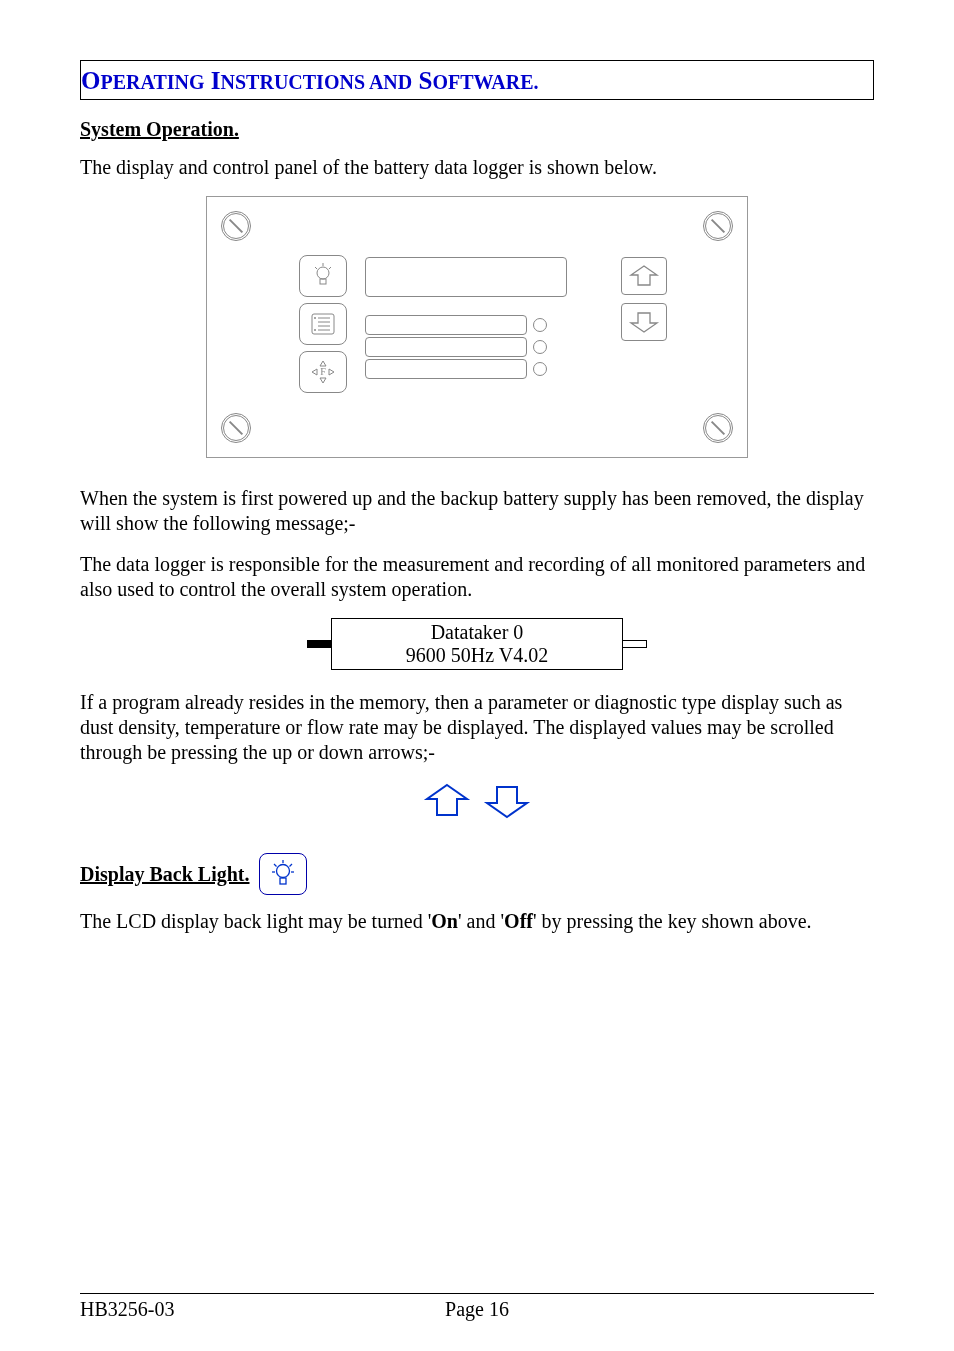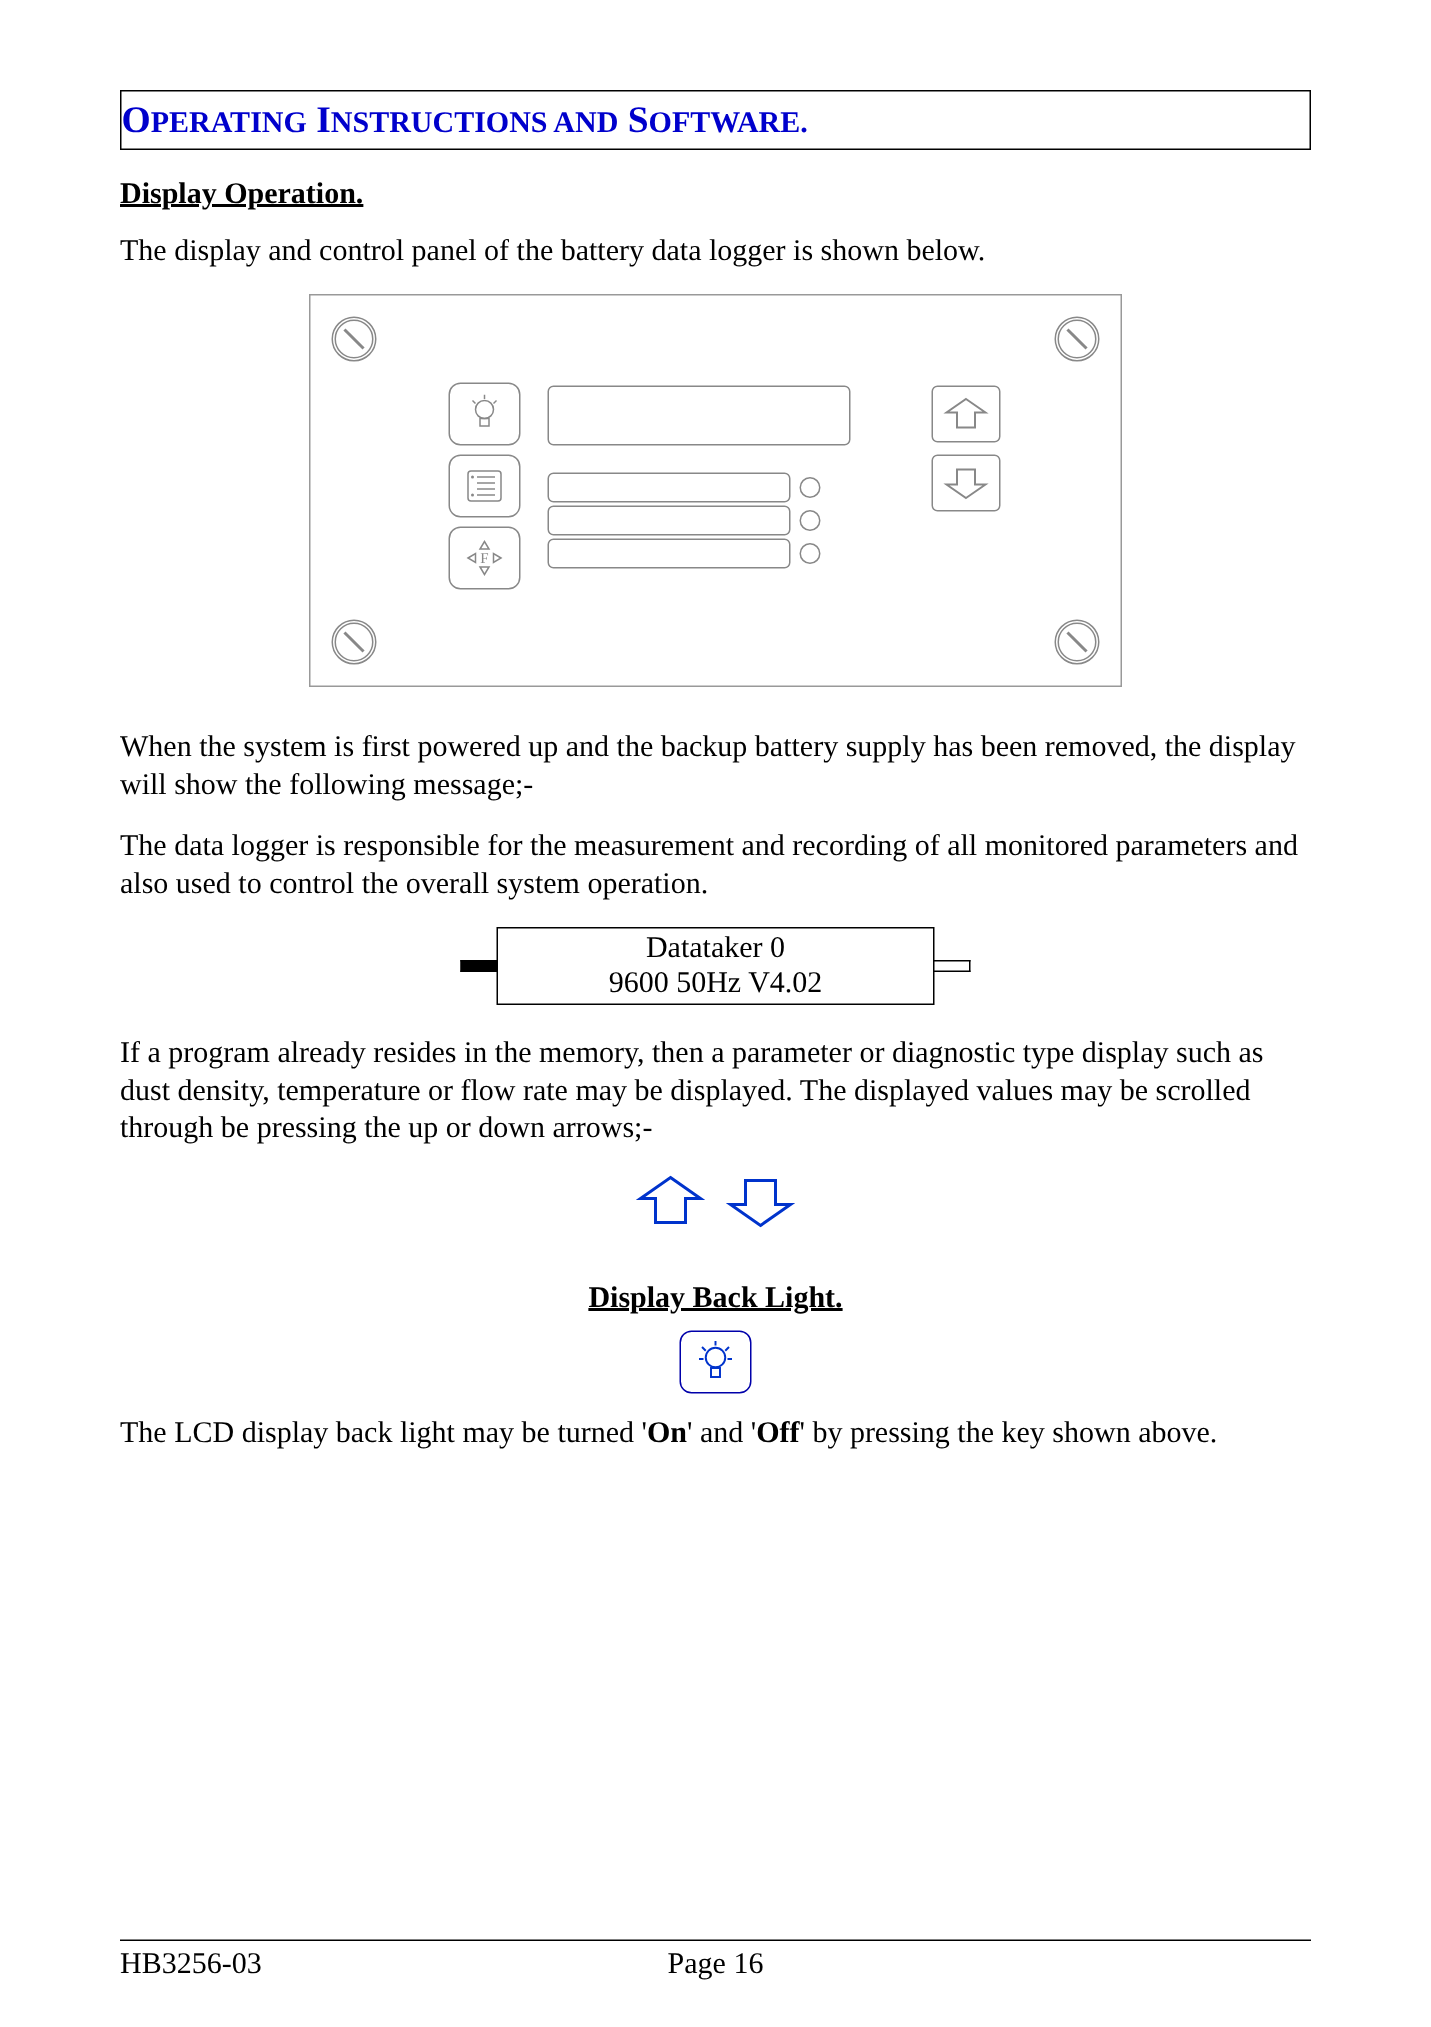--- a/index.html
+++ b/index.html
@@ -180,21 +180,20 @@
     text-align: center;
     margin: 14px 0 28px 0;
   }
   .updown-row svg { margin: 0 2px; }
 
   .inline-heading {
     display: flex;
     align-items: center;
     gap: 10px;
     margin: 10px 0 14px 0;
-    flex-direction: column;
   }
   .inline-key {
     width: 46px;
     height: 40px;
     border: 1.2px solid #00a;
     border-radius: 8px;
     display: flex;
     align-items: center;
     justify-content: center;
   }
@@ -223,21 +222,21 @@
 <div class="page">
 
   <div class="title-box">
     <div class="title-text">
       <span class="sc-big">O</span><span class="sc-small">PERATING</span>
       <span class="sc-big">I</span><span class="sc-small">NSTRUCTIONS AND</span>
       <span class="sc-big">S</span><span class="sc-small">OFTWARE.</span>
     </div>
   </div>
 
-  <div class="section-heading">Display Operation.</div>
+  <div class="section-heading">System Operation.</div>
 
   <div class="body-text">The display and control panel of the battery data logger is shown below.</div>
 
   <div class="panel-figure">
     <div class="screw screw-tl"></div>
     <div class="screw screw-tr"></div>
     <div class="screw screw-bl"></div>
     <div class="screw screw-br"></div>
 
     <div class="panel-btn btn-light">

